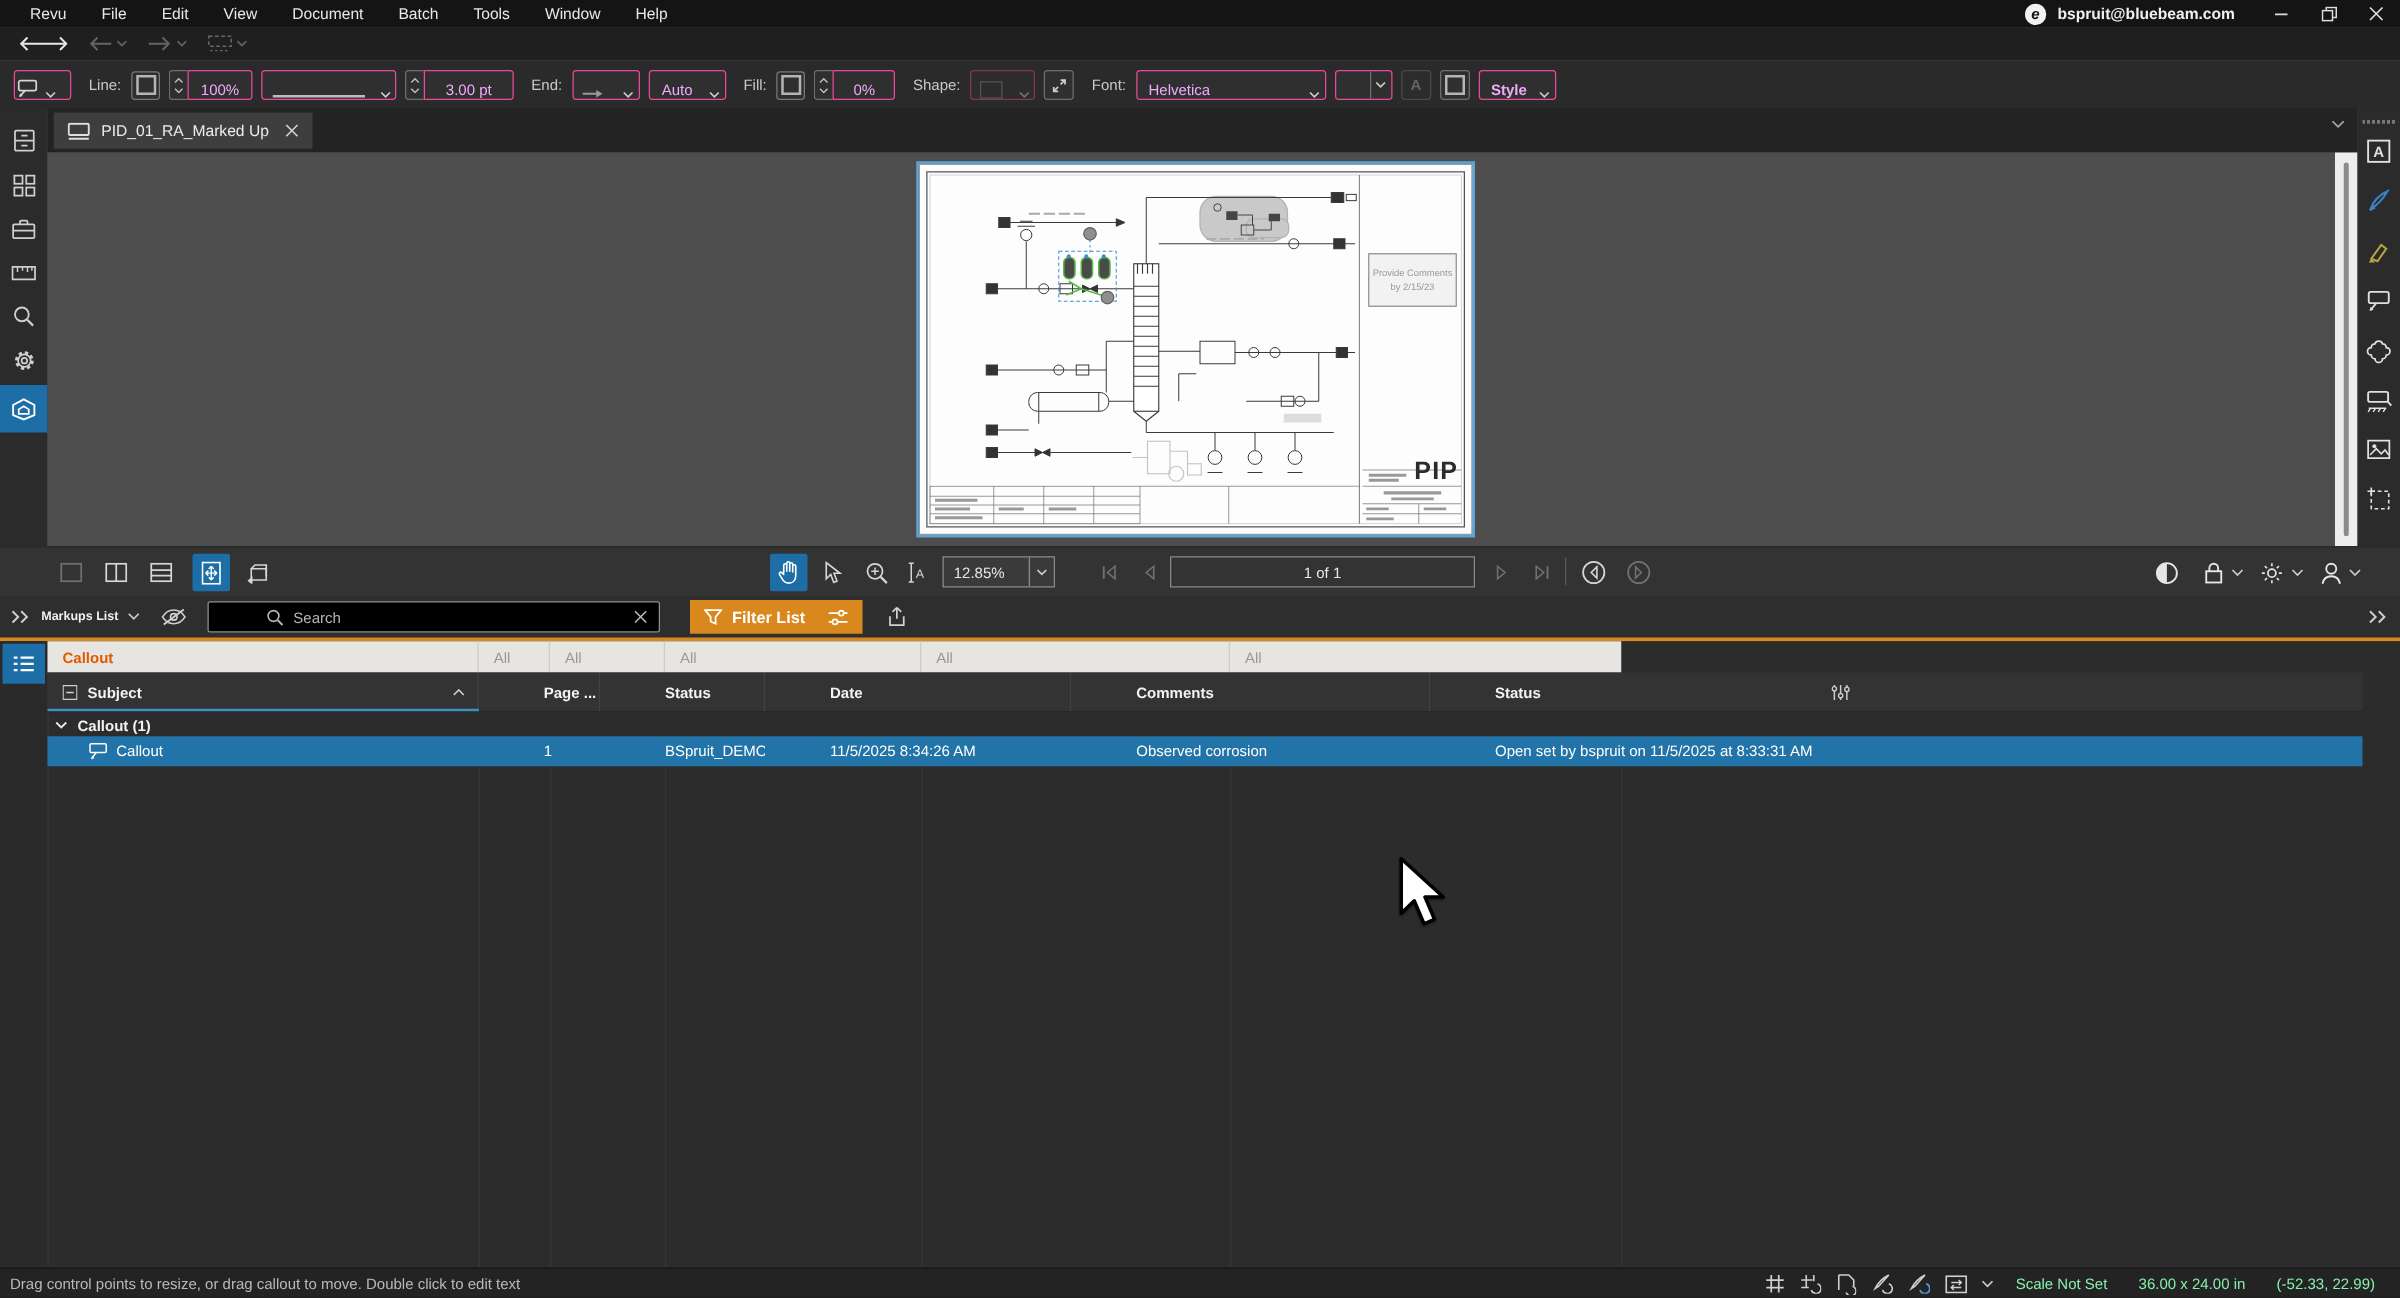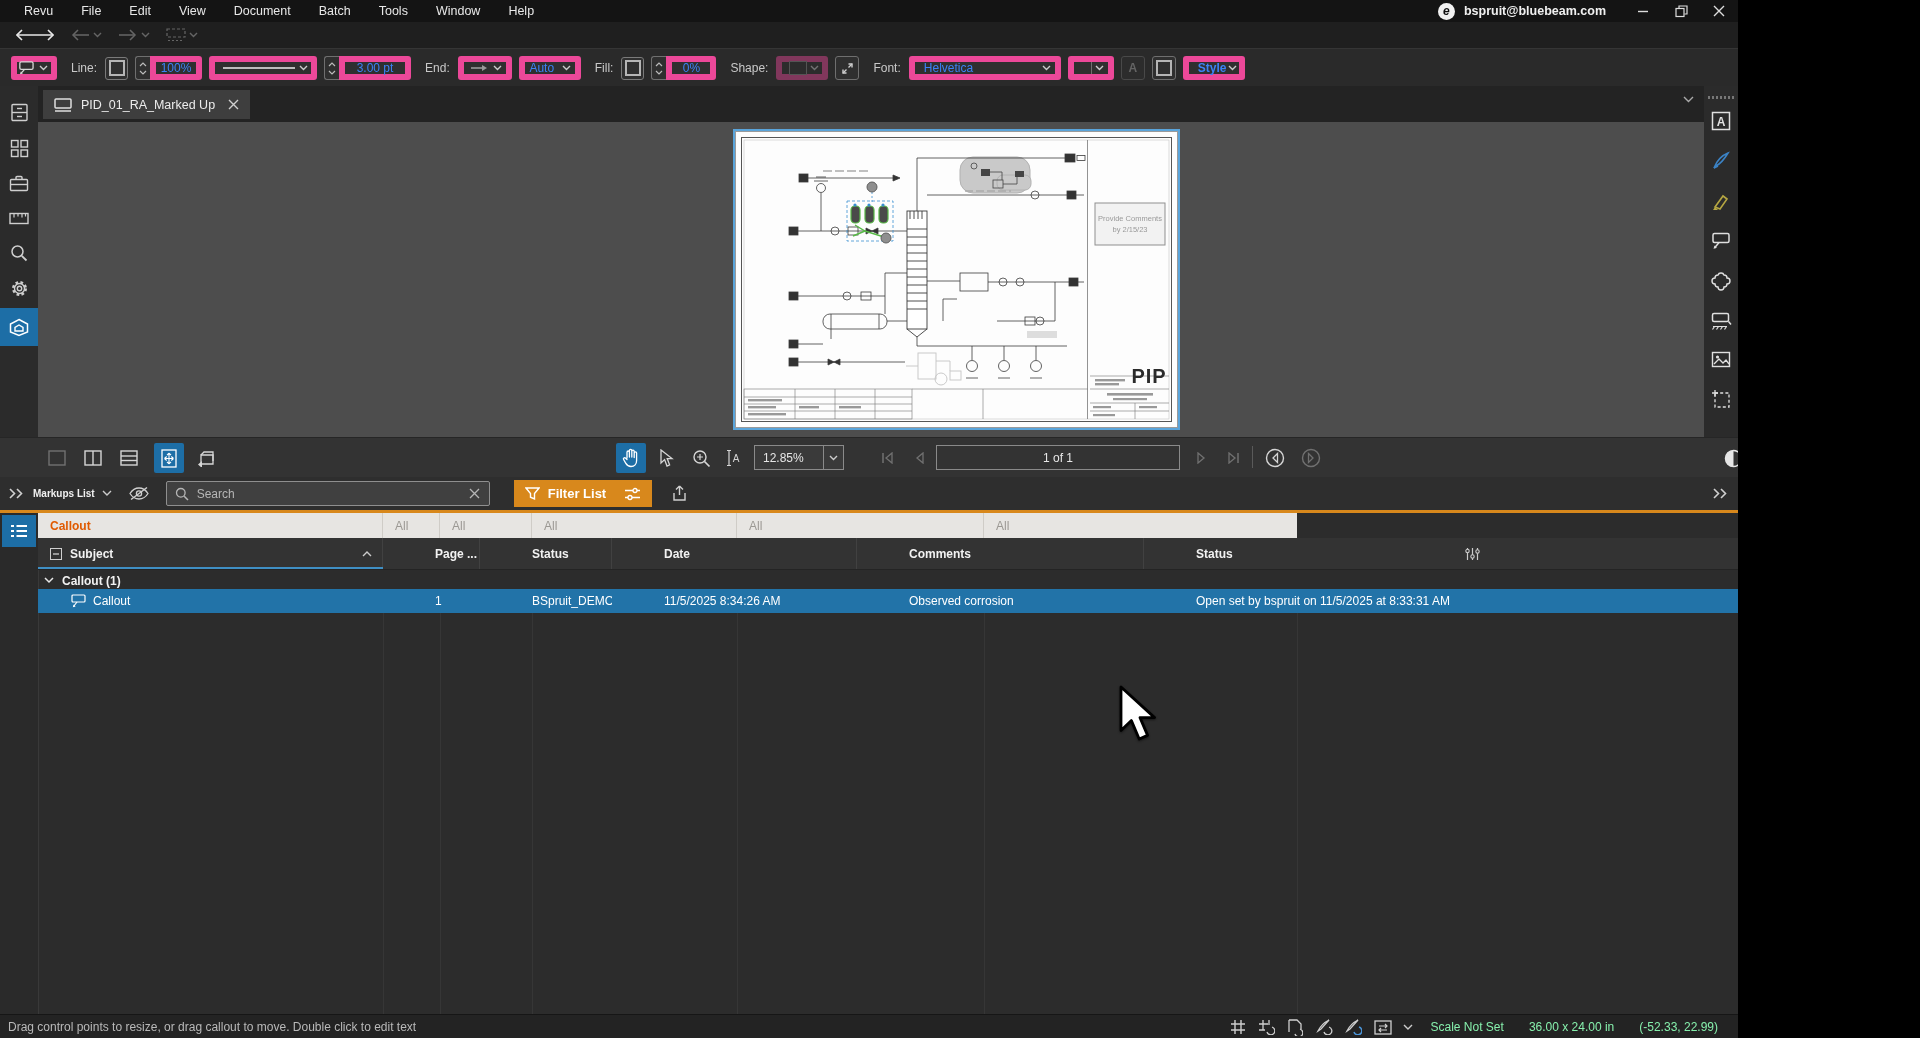--- a/index.html
+++ b/index.html
@@ -1,37 +1,37 @@
 <!DOCTYPE html>
 <html style="--accent-blue: #1d6ea6; --accent-orange: #d8881c; --selected-row: #2273a8; --filter-callout-text: #e05a00; --markup-green: #58b947;"><head>
 <meta charset="utf-8">
 <style>
   html,body{margin:0;padding:0;background:#000;}
   body{font-family:"Liberation Sans",sans-serif;}
-  #app{position:relative;width:1738px;height:1038px;background:#4d4d4d;overflow:hidden;
+  #app{position:relative;width:1920px;height:1038px;background:#4d4d4d;overflow:hidden;
        color:#ddd;font-size:12px;-webkit-font-smoothing:antialiased;}
   svg{display:block;}
 
   
   .titlebar{position:absolute;top:0;left:0;right:0;height:22px;background:#141414;display:flex;align-items:center;}
   .menus{display:flex;margin-left:10px;}
   .menu-item{padding:0 14px;height:22px;line-height:22px;font-size:12.5px;color:#e8e8e8;cursor:default;}
   .tb-right{margin-left:auto;display:flex;align-items:center;}
   .bb-logo{width:17px;height:17px;border-radius:50%;background:#f2f2f2;color:#101010;display:flex;align-items:center;justify-content:center;font-weight:bold;font-style:italic;font-size:12px;margin-right:9px;}
   .account{color:#f0f0f0;font-weight:bold;font-size:12.5px;margin-right:18px;}
   .win-btn{width:38px;height:22px;display:flex;align-items:center;justify-content:center;}
 
   
   .quickbar{position:absolute;top:22px;left:0;right:0;height:26px;background:#1f1f1f;display:flex;align-items:center;gap:16px;padding-left:16px;}
   .q-group{display:flex;align-items:center;gap:3px;}
 
   
   .propsbar{position:absolute;top:48px;left:0;right:0;height:38px;background:#2a2a2a;border-top:1px solid #353535;display:flex;align-items:center;gap:7px;padding-left:7px;}
   .lbl{color:#c9c9c9;margin:0 1px 0 7px;white-space:nowrap;}
-  .ctl{height:24px;background:#2f2f2f;border:6px solid #ec4899;border-radius:3px;display:flex;align-items:center;color:#3b82f6;box-sizing:border-box;}
+  .ctl{height:24px;background:#2f2f2f;border:1px solid #ec4899;border-radius:3px;display:flex;align-items:flex-end;color:#f0abfc;box-sizing:border-box;}
   .ctl .val{flex:1;text-align:center;padding:0 4px;white-space:nowrap;}
   .ctl .chev-slot{width:16px;display:flex;justify-content:center;}
   .swatch{width:23px;height:23px;border:1px solid #7a7a7a;border-radius:3px;background:#2f2f2f;display:flex;align-items:center;justify-content:center;box-sizing:border-box;}
   .swatch .inner{width:12px;height:12px;border:2px solid #b5b5b5;}
   .spinpair{display:flex;align-items:center;}
   .spin{width:15px;height:24px;border:1px solid #6f6f6f;border-right:none;border-radius:3px 0 0 3px;background:#2f2f2f;display:flex;flex-direction:column;align-items:center;justify-content:center;gap:3px;box-sizing:border-box;}
   .spin ~ .ctl{border-radius:0 3px 3px 0;}
   .sq-btn{width:24px;height:24px;border:1px solid #6f6f6f;border-radius:3px;background:#2f2f2f;display:flex;align-items:center;justify-content:center;box-sizing:border-box;}
   .dim{opacity:.45;}
 
@@ -59,21 +59,21 @@
   .nav-btn.active{background:var(--accent-blue,#1d6ea6);}
   .zoombox{position:absolute;top:7px;height:25px;border:1px solid #8a8a8a;display:flex;align-items:center;background:#3a3a3a;color:#e6e6e6;box-sizing:border-box;}
   .zoombox .zval{padding:0 8px;flex:1;}
   .zoombox .zdd{width:19px;align-self:stretch;border-left:1px solid #8a8a8a;display:flex;align-items:center;justify-content:center;}
   .pagebox{position:absolute;top:7px;height:25px;border:1px solid #8a8a8a;display:flex;align-items:center;justify-content:center;color:#e8e8e8;box-sizing:border-box;}
   .nav-sep{position:absolute;top:8px;width:1px;height:22px;background:#5a5a5a;}
 
   
   .panel-head{position:absolute;top:477px;left:0;right:0;height:33px;background:#2e2e2e;border-bottom:3px solid var(--accent-orange,#d8881c);display:flex;align-items:center;}
   .ph-title{font-size:10px;font-weight:bold;color:#f0f0f0;margin-left:9px;}
-  .searchbox{width:322px;height:23px;border:1px solid #8f8f8f;background:#404040;display:flex;align-items:center;margin-left:16px;border-radius:2px;}
+  .searchbox{width:322px;height:23px;border:1px solid #8f8f8f;background:#000000;display:flex;align-items:center;margin-left:16px;border-radius:2px;padding-left:38px;}
   .searchbox .ph{color:#b6b6b6;flex:1;margin-left:8px;}
   .filterbtn{height:27px;background:var(--accent-orange,#d8881c);display:flex;align-items:center;margin-left:24px;padding:0 11px;color:#fff;gap:8px;}
   .filterbtn .ftxt{font-weight:bold;font-size:13px;}
   .panel-body{position:absolute;top:513px;left:0;right:0;height:501px;background:#2c2c2c;}
   .pb-iconcol{position:absolute;left:0;top:0;width:38px;height:100%;background:#2a2a2a;border-right:1px solid rgba(255,255,255,.07);}
   .pb-listbtn{position:absolute;left:2px;top:2px;width:34px;height:32px;background:var(--accent-blue,#1d6ea6);display:flex;align-items:center;justify-content:center;}
   .grid6{display:grid;grid-template-columns:345px 57px 92px 205px 247px 1fr;gap:40px;}
   .filterrow{position:absolute;left:38px;top:0;width:1259px;height:25px;background:#e7e5e2;display:grid;grid-template-columns:345px 57px 92px 205px 247px 313px;align-items:center;}
   .filterrow .fcell{height:100%;display:flex;align-items:center;border-right:1px solid #cfccc7;padding-left:12px;box-sizing:border-box;color:#9b9893;}
   .filterrow .fcell.first{color:var(--filter-callout-text,#e05a00);font-weight:bold;}

